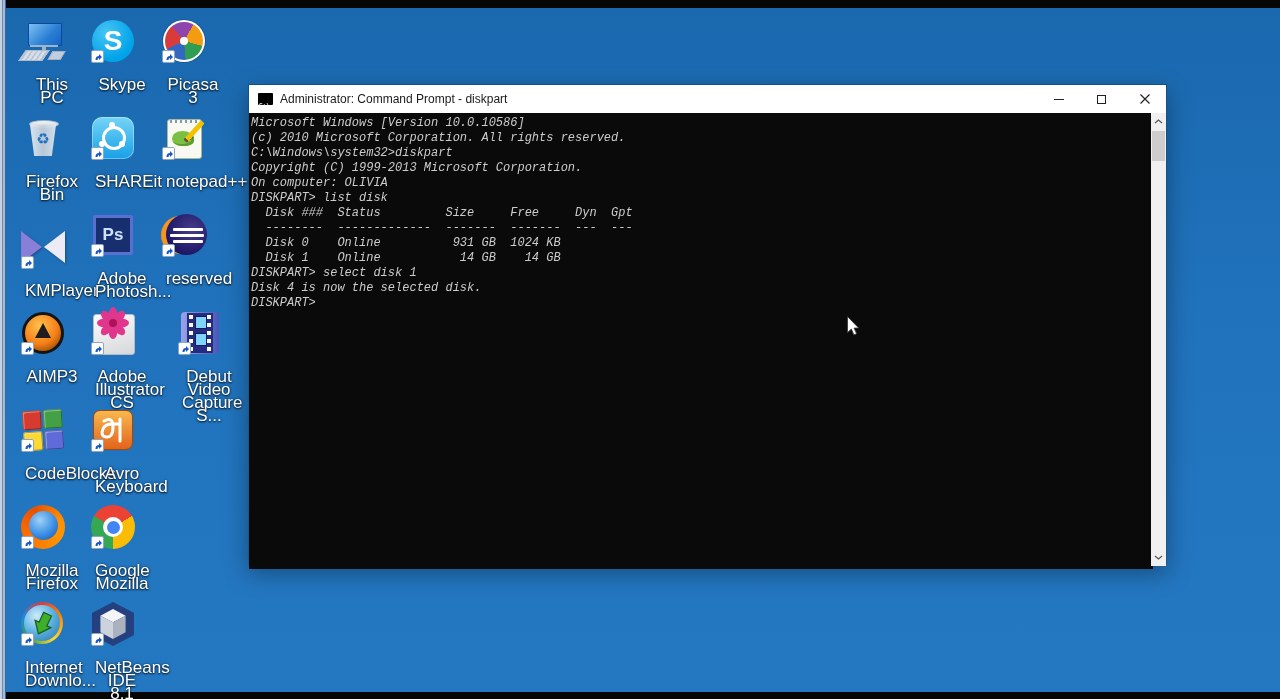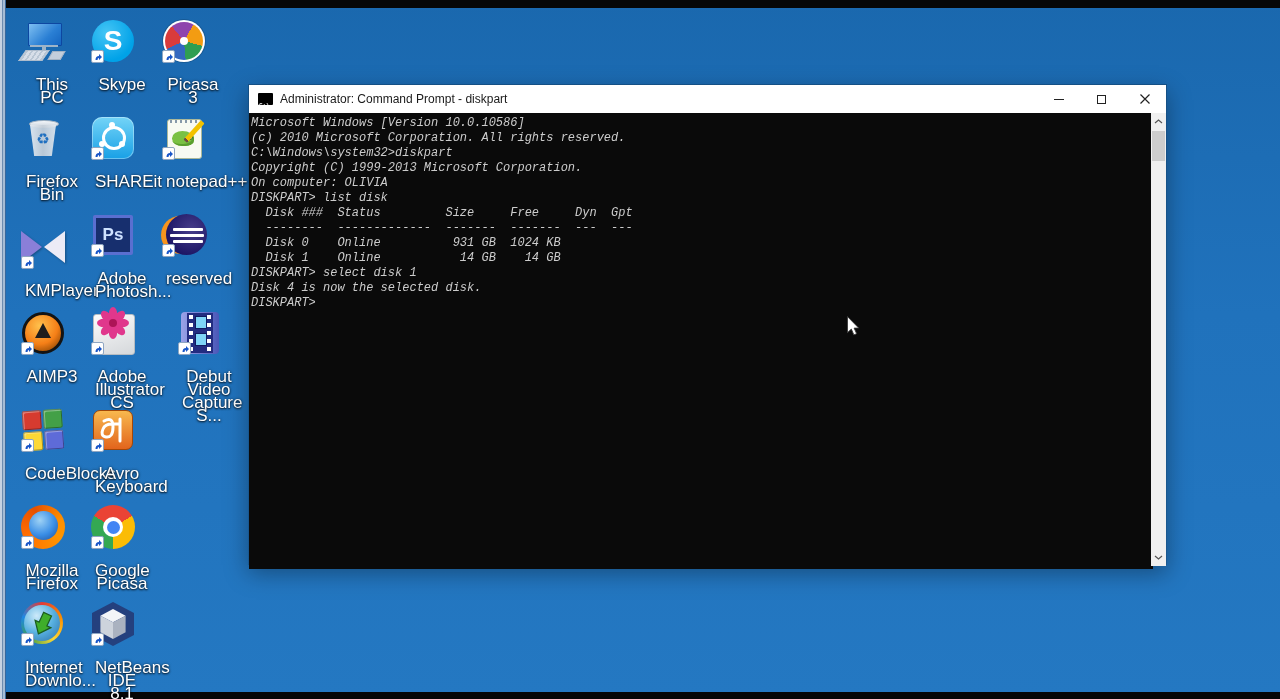--- a/index.html
+++ b/index.html
@@ -372,21 +372,21 @@
   <div class="dicon" style="left:77px;top:504px">
     <div class="art">
       <div class="cr"></div>
       <span class="sc">
           <svg width="10" height="10" viewBox="0 0 10 10">
             <path d="M2.5 8 Q2.5 4 6 4 L6 2 L9 5 L6 8 L6 6 Q4.5 6 4.5 8 Z" fill="#1a56c8"></path>
           </svg>
         </span>
     </div>
     <div class="lbl">Google
-Picasa</div>
+Mozilla</div>
   </div>
 
   <div class="dicon" style="left:7px;top:601px">
     <div class="art">
       <div class="idm-ring"></div>
         <div class="idm-globe"></div>
       <svg class="idm-arr" width="26" height="20" viewBox="0 0 24 18">
         <path d="M2 5 L12 5 L12 1 L22 9 L12 17 L12 13 L2 13 Z" fill="#3fae2a" stroke="#1b5e20" stroke-width="1.2"></path>
       </svg>
       <span class="sc">

